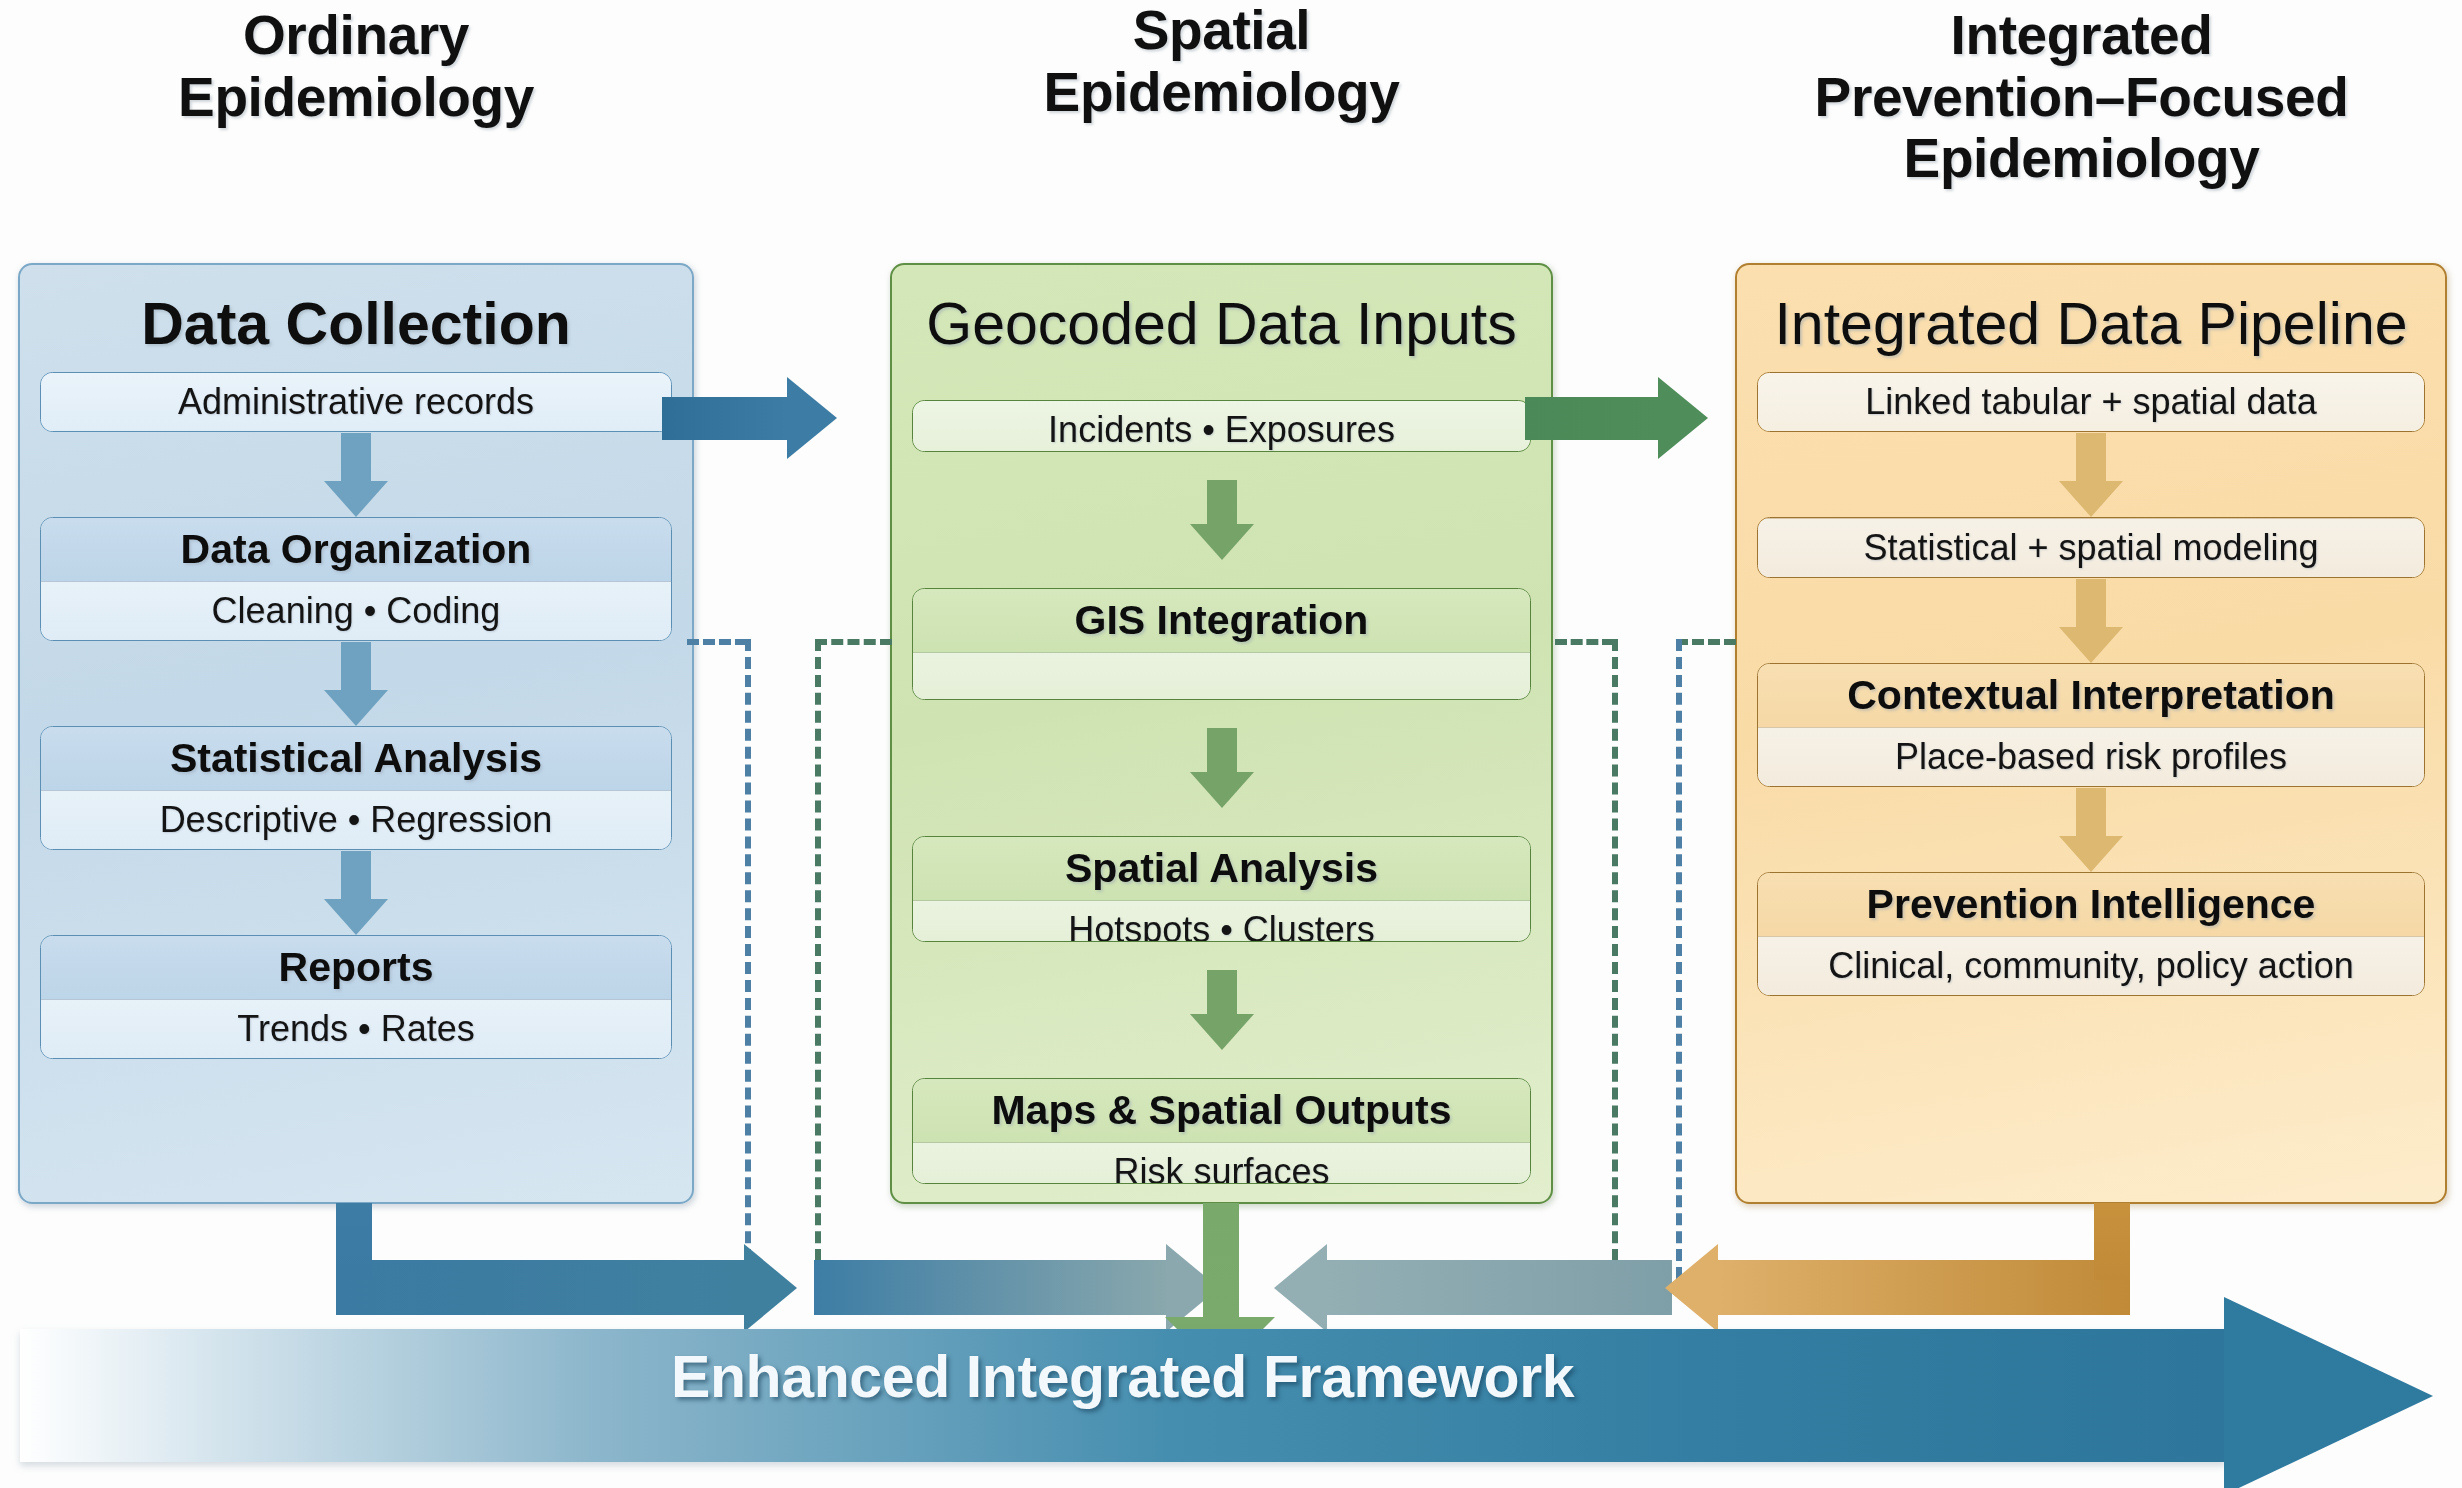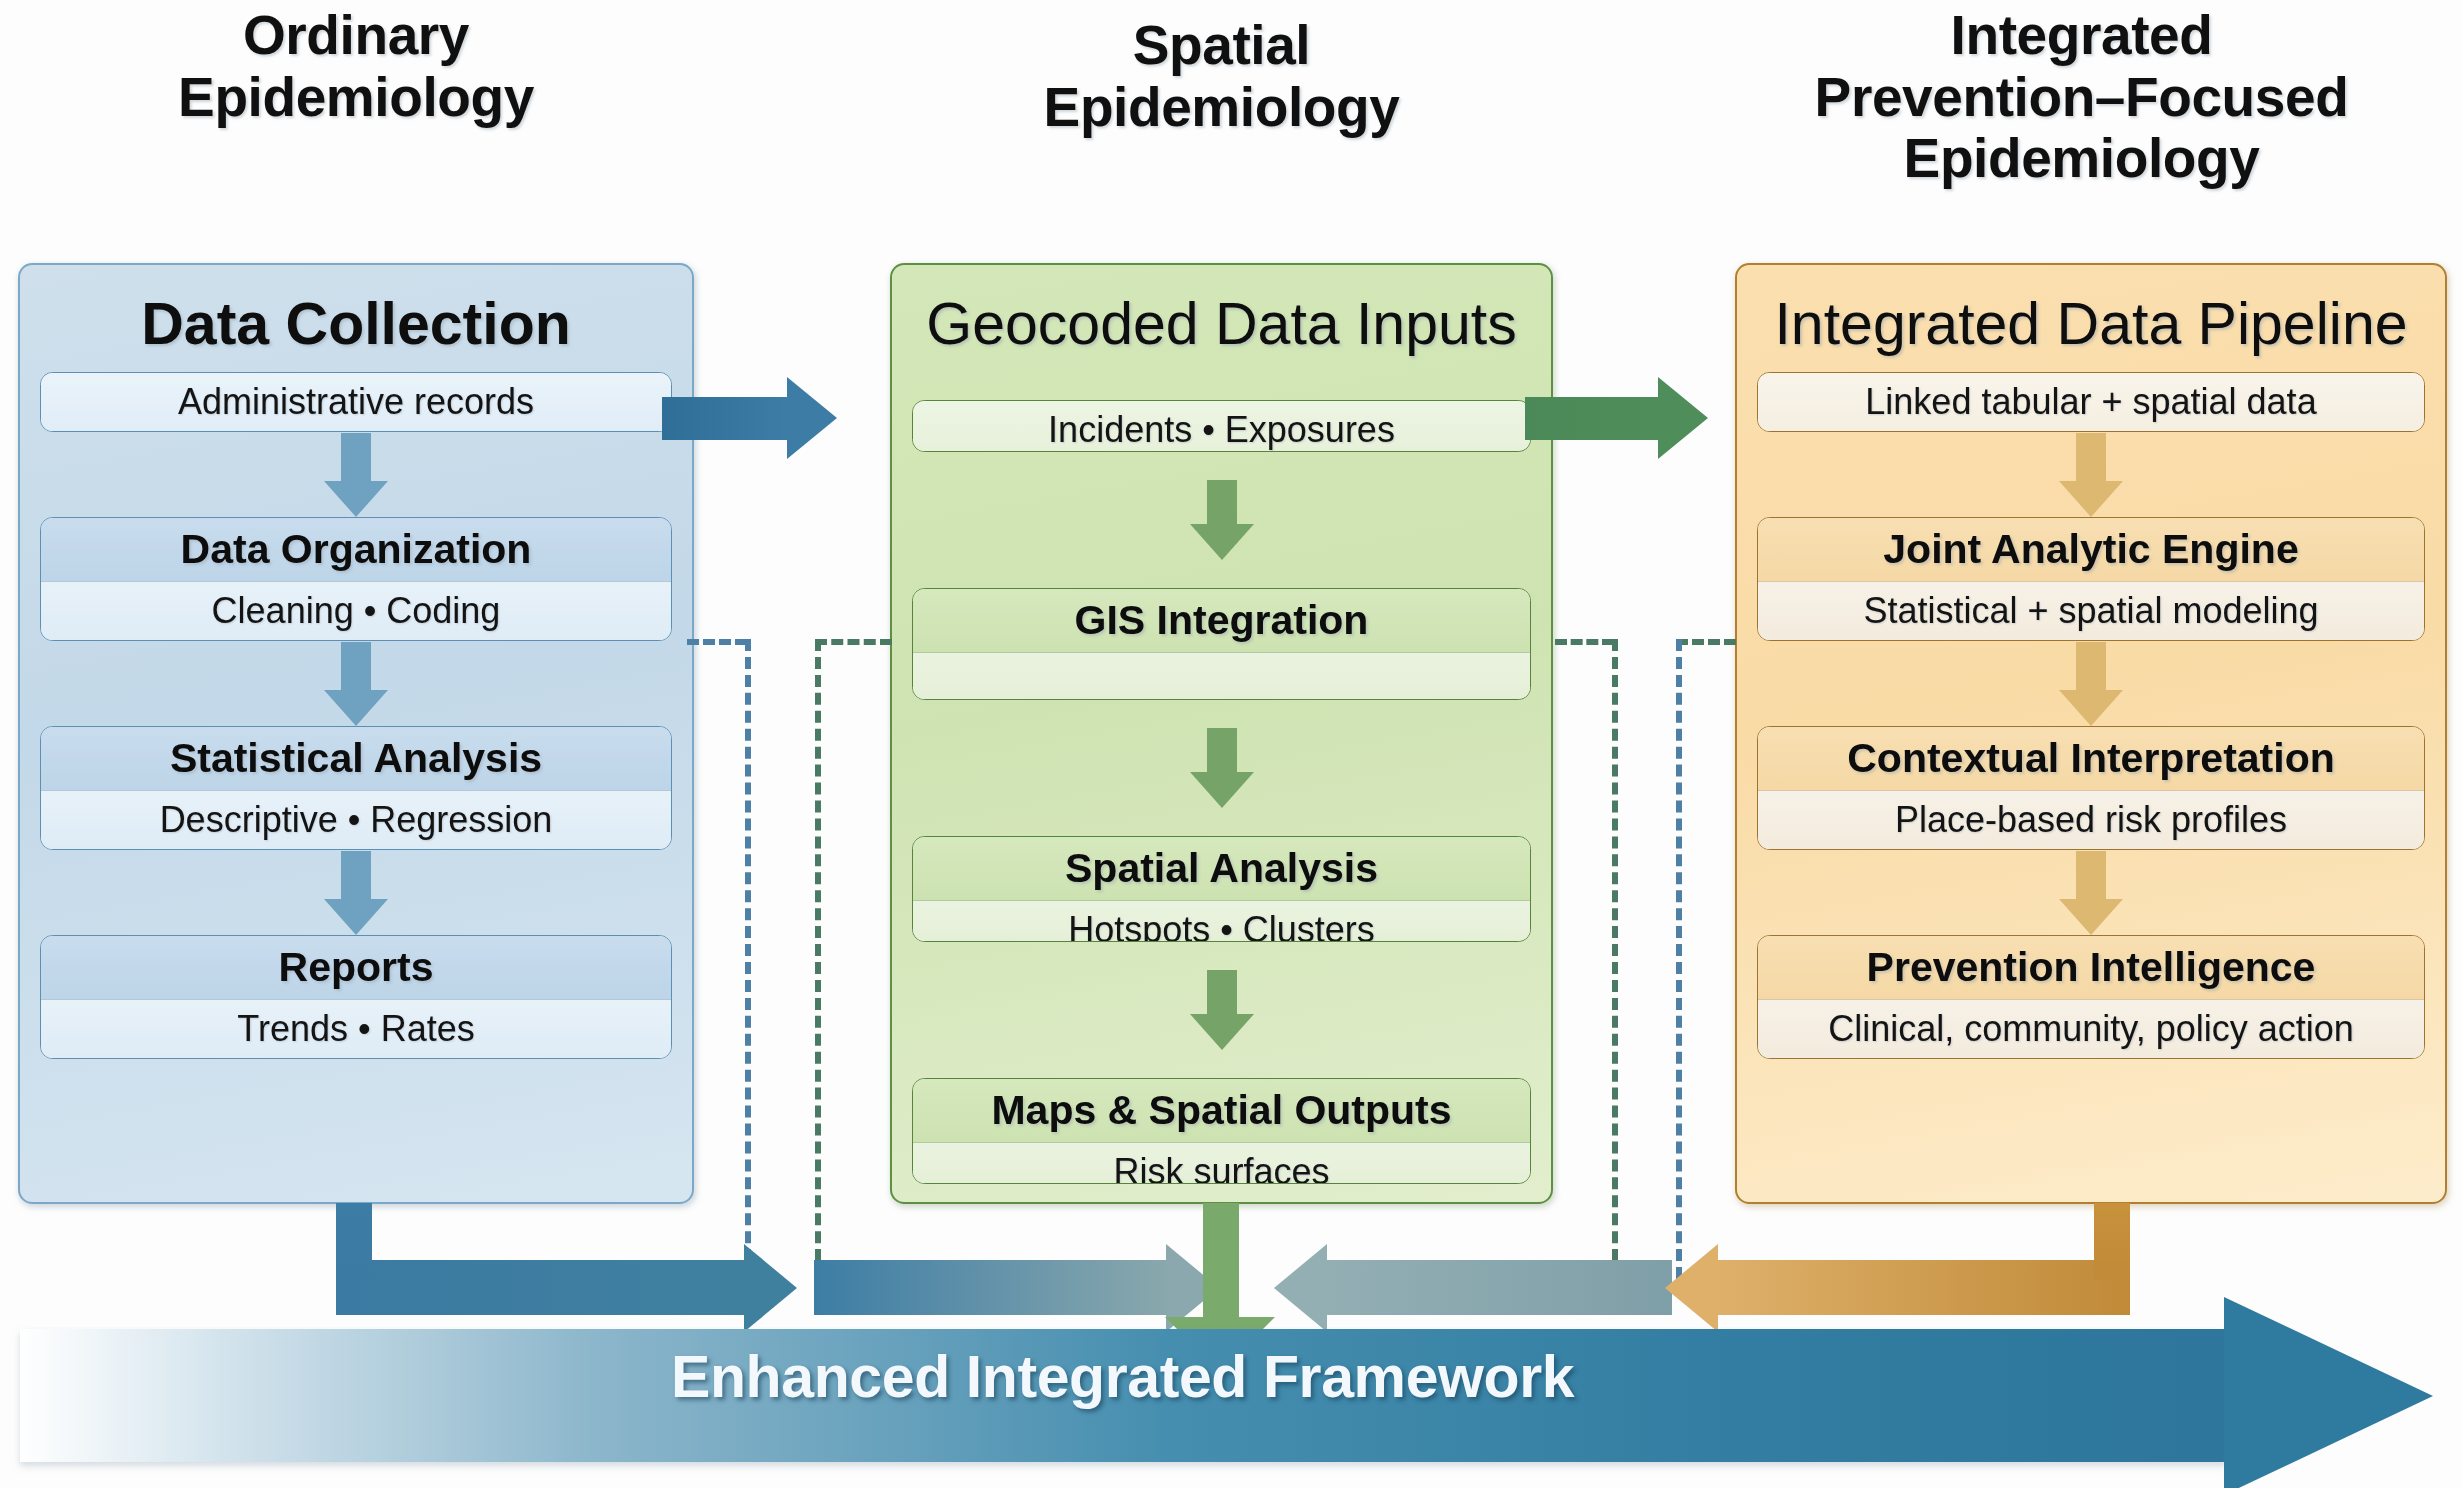--- a/index.html
+++ b/index.html
@@ -16,21 +16,21 @@
     position: absolute;
     text-align: center;
     font-weight: bold;
     font-size: 55px;
     line-height: 1.12;
     color: #101010;
     letter-spacing: -0.4px;
     text-shadow: 1.8px 1.8px 2.7px rgba(170,180,190,.55);
   }
   #title-1 { left: 0px;    top: 5.3px;  width: 712px; }
-  #title-2 { left: 890px; top: 15px;  width: 663px; }
+  #title-2 { left: 890px; top: 0;  width: 663px; }
   #title-3 { left: 1717px; top: 5.3px;  width: 729px; }
 
   
   .panel {
     position: absolute;
     border-radius: 14.2px;
     padding: 16px 19.6px 18px 19.6px;
     display: flex;
     flex-direction: column;
     align-items: stretch;
@@ -339,21 +339,20 @@
     </div>
 
     <div class="vgap" style="height:85px">
       <div class="down-arrow">
         <div class="shaft" style="height:48px"></div>
         <div class="head2"></div>
       </div>
     </div>
 
     <div class="node">
-      <div class="head">Joint Analytic Engine</div>
       <div class="sub">Statistical + spatial modeling</div>
     </div>
 
     <div class="vgap" style="height:85px">
       <div class="down-arrow">
         <div class="shaft" style="height:48px"></div>
         <div class="head2"></div>
       </div>
     </div>
 

